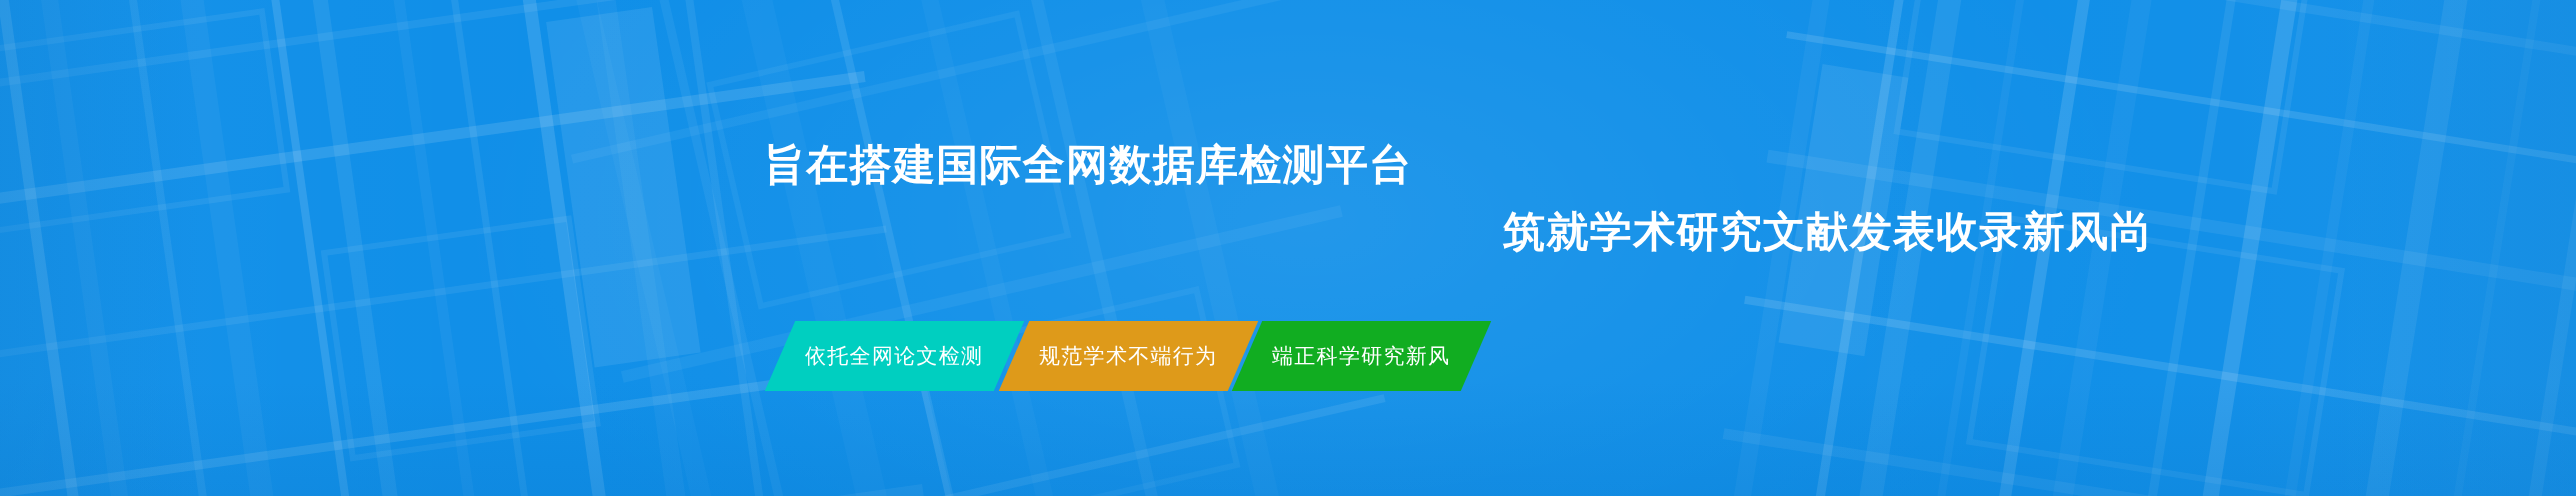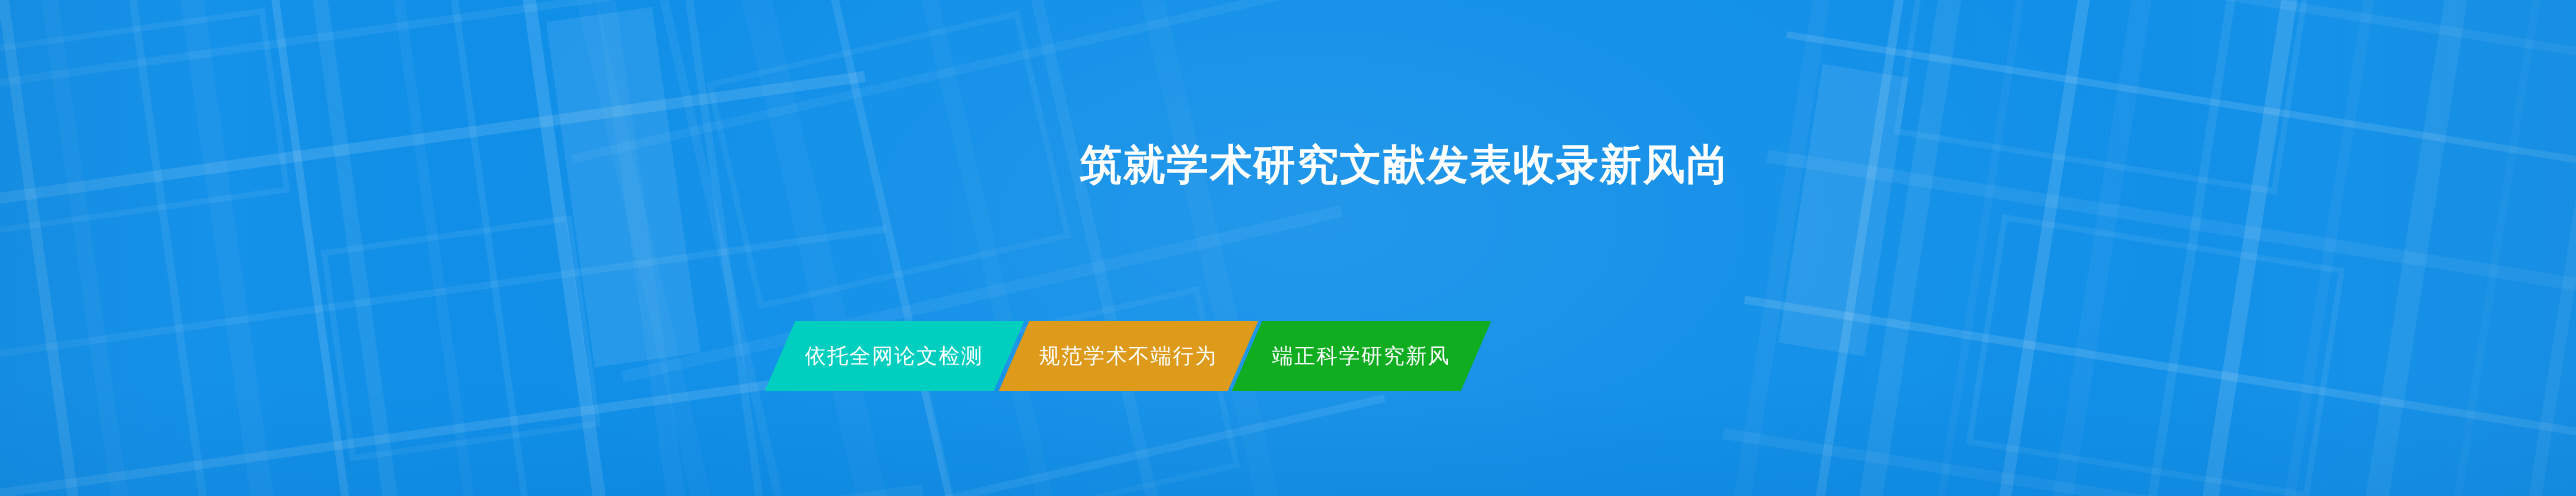--- a/index.html
+++ b/index.html
@@ -127,21 +127,21 @@
   }
   .headline-line {
     color: #ffffff;
     font-size: 42px;
     line-height: 67px;
     font-weight: 700;
     letter-spacing: 1.3px;
     white-space: nowrap;
   }
   #headline-line-1 { margin-left: 763px; }
-  #headline-line-2 { margin-left: 1080px; }
+  #headline-line-2 { margin-left: 1080px; text-align: center; }
 
   
   #badge-row {
     position: absolute;
     left: 780px;
     top: 321px;
     height: 70px;
     display: flex;
     align-items: stretch;
     z-index: 6;
@@ -235,20 +235,21 @@
     <div class="hbar strong" style="top:550px;  height:8px;"></div>
     <div class="hbar" style="top:684px; height:10.7px;"></div>
     <div class="block outline" style="left:121px; top:154px;  width:376px; height:201px;"></div>
     <div class="block outline" style="left:241px; top:429px;  width:335px; height:221px;"></div>
     <div class="block b2" style="left:40px;  top:309px;  width:87px; height:282px;"></div>
   </div>
 
   <div class="bg-layer" id="bg-edges"></div>
 
   <div id="headline">
+    <div class="headline-line" id="headline-line-1" style="color: rgb(255, 255, 255);">旨在搭建国际全网数据库检测平台</div>
     <div class="headline-line" id="headline-line-2" style="color: rgb(255, 255, 255);">筑就学术研究文献发表收录新风尚</div>
   </div>
 
   <div id="badge-row">
     <div class="badge" id="badge-0" style="background: rgb(0, 207, 192);">
       <span class="badge-label" style="color: rgb(255, 255, 255);">依托全网论文检测</span>
     </div>
     <div class="badge" id="badge-1" style="background: rgb(222, 154, 26);">
       <span class="badge-label" style="color: rgb(255, 255, 255);">规范学术不端行为</span>
     </div>

